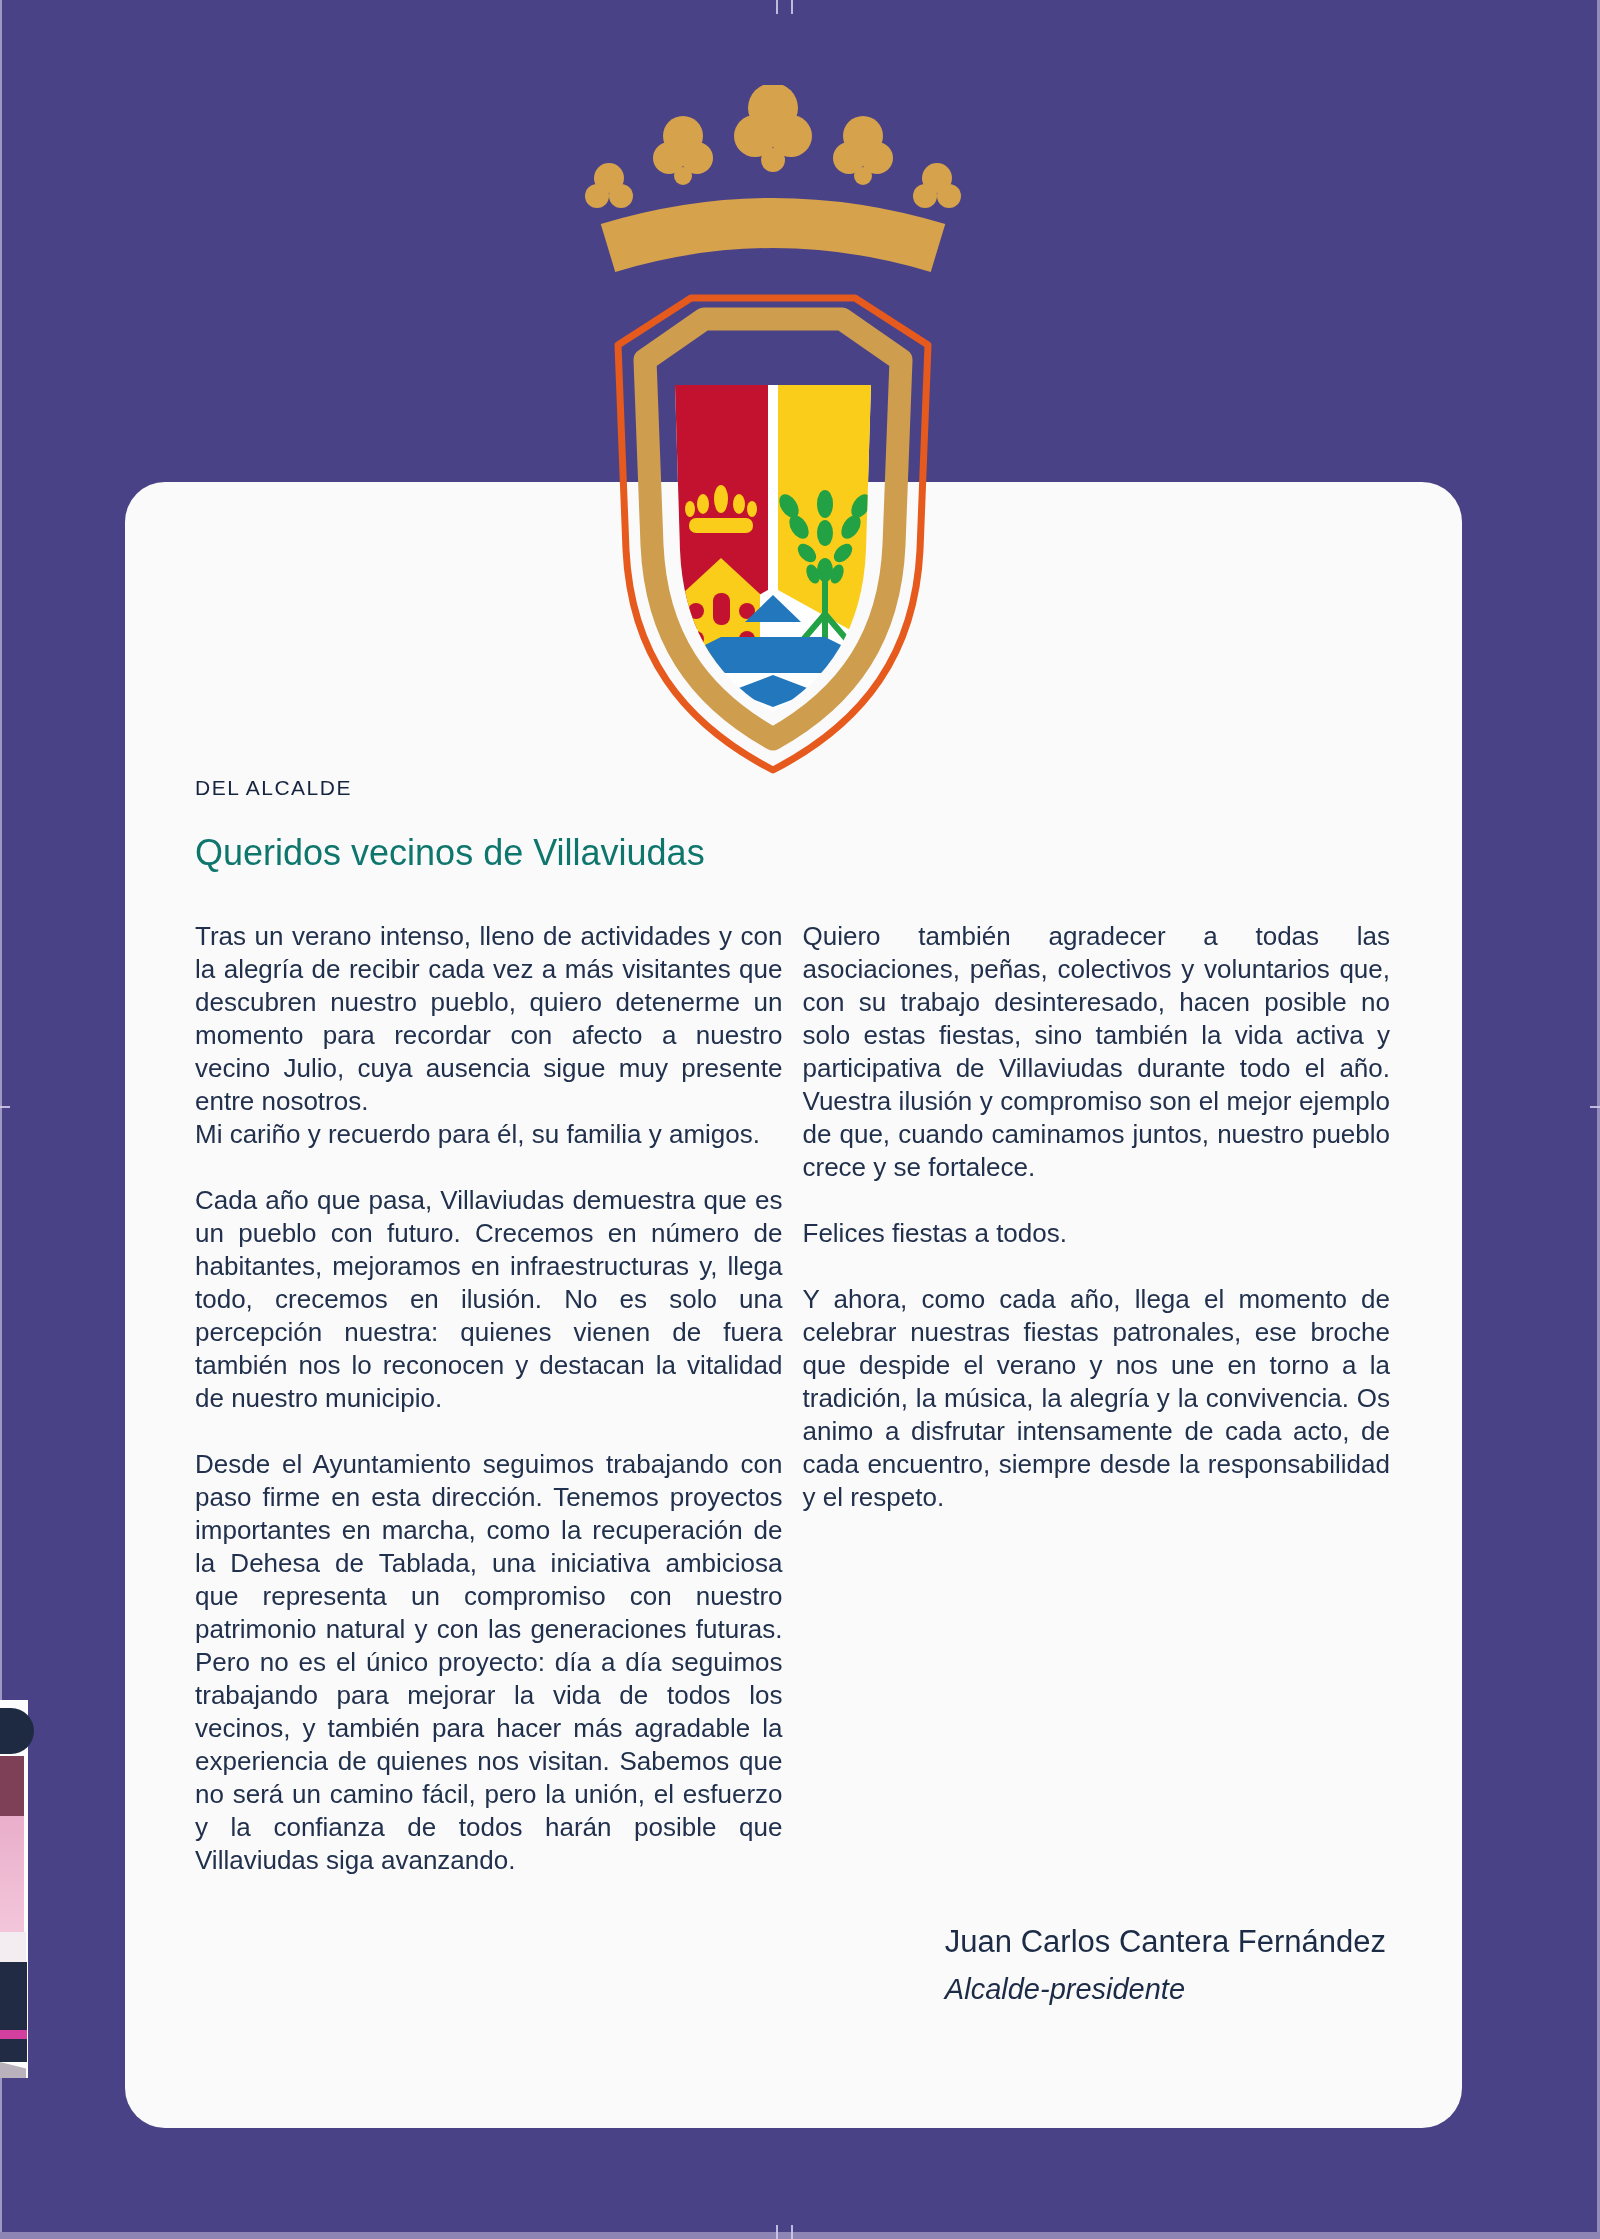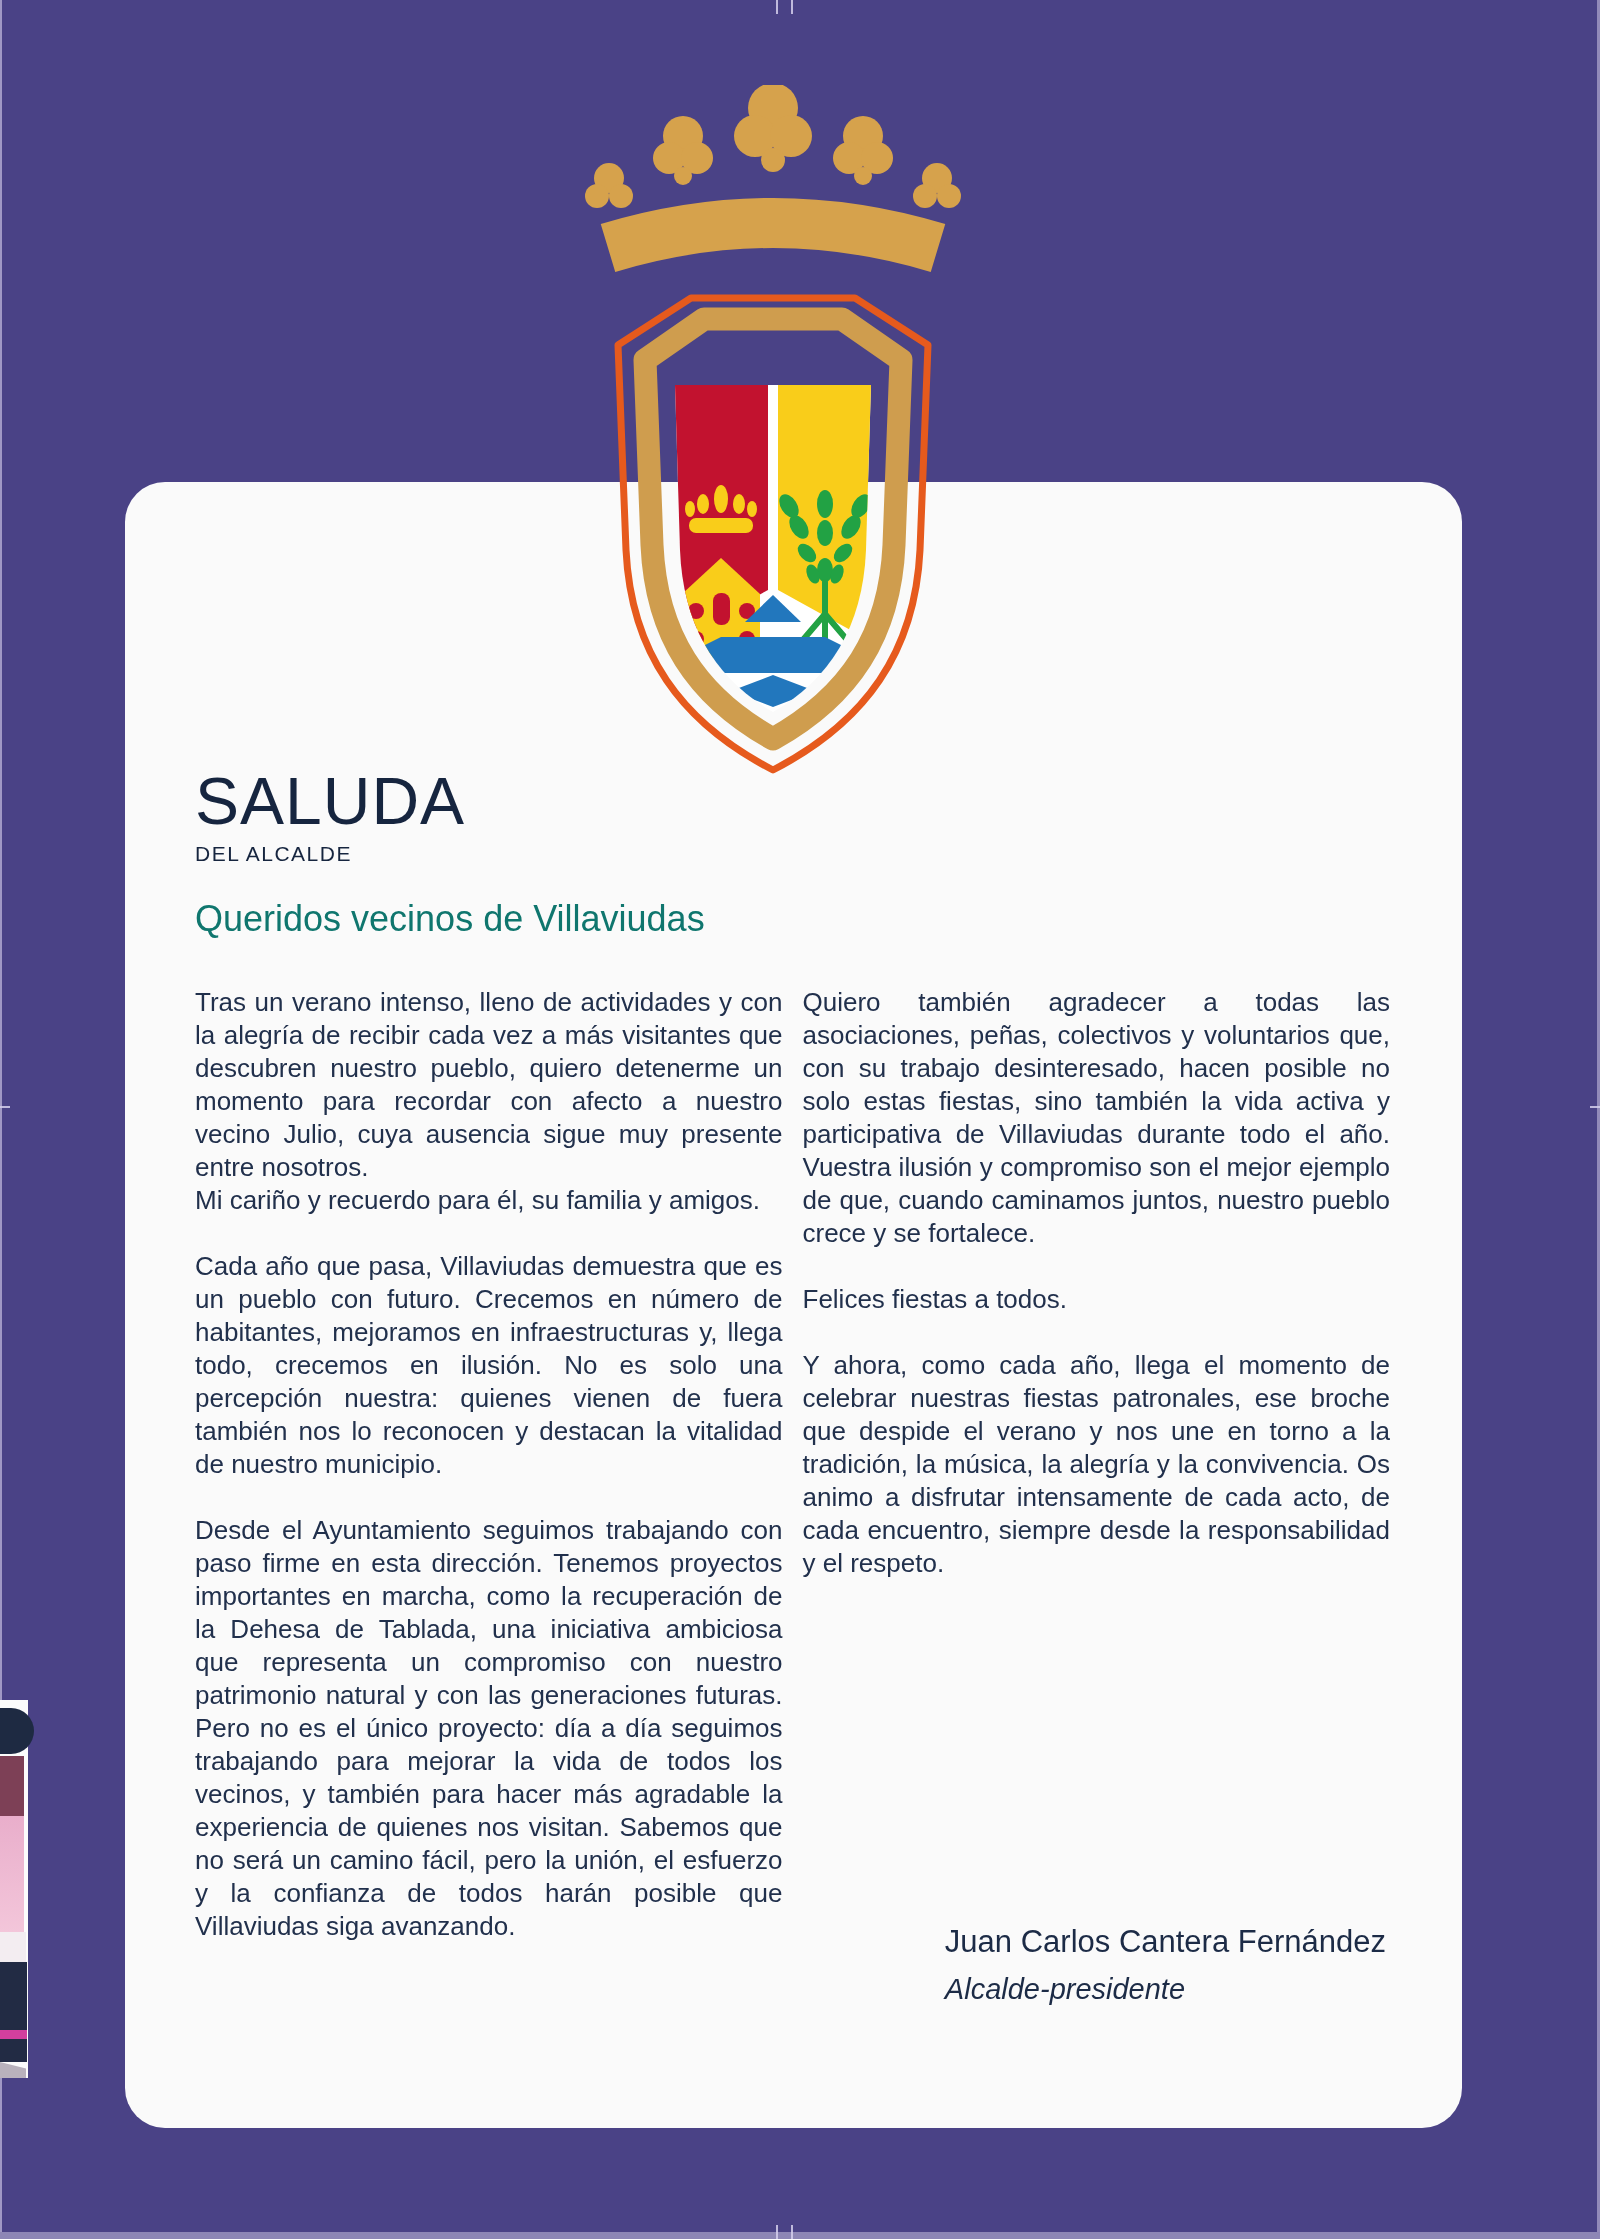--- a/index.html
+++ b/index.html
@@ -69,21 +69,20 @@
   <div class="edge-right"></div>
   <div class="edge-bottom"></div>
   <div class="tick v" style="left:776px;top:0;"></div>
   <div class="tick v" style="left:791px;top:0;"></div>
   <div class="tick v" style="left:776px;bottom:0;"></div>
   <div class="tick v" style="left:791px;bottom:0;"></div>
   <div class="tick h" style="left:0;top:1106px;"></div>
   <div class="tick h" style="right:0;top:1106px;"></div>
 
   <div class="card">
-    <div class="title">SALUDA</div>
     <div class="subtitle">DEL ALCALDE</div>
     <div class="salutation">Queridos vecinos de Villaviudas</div>
 
     <div class="columns">
       <div class="col">
         <p class="no-gap">Tras un verano intenso, lleno de actividades y con la alegría de recibir cada vez a más visitantes que descubren nuestro pueblo, quiero detenerme un momento para recordar con afecto a nuestro vecino Julio, cuya ausencia sigue muy presente entre nosotros.</p>
         <p>Mi cariño y recuerdo para él, su familia y amigos.</p>
         <p>Cada año que pasa, Villaviudas demuestra que es un pueblo con futuro. Crecemos en número de habitantes, mejoramos en infraestructuras y, llega todo, crecemos en ilusión. No es solo una percepción nuestra: quienes vienen de fuera también nos lo reconocen y destacan la vitalidad de nuestro municipio.</p>
         <p>Desde el Ayuntamiento seguimos trabajando con paso firme en esta dirección. Tenemos proyectos importantes en marcha, como la recuperación de la Dehesa de Tablada, una iniciativa ambiciosa que representa un compromiso con nuestro patrimonio natural y con las generaciones futuras. Pero no es el único proyecto: día a día seguimos trabajando para mejorar la vida de todos los vecinos, y también para hacer más agradable la experiencia de quienes nos visitan. Sabemos que no será un camino fácil, pero la unión, el esfuerzo y la confianza de todos harán posible que Villaviudas siga avanzando.</p>
       </div>

